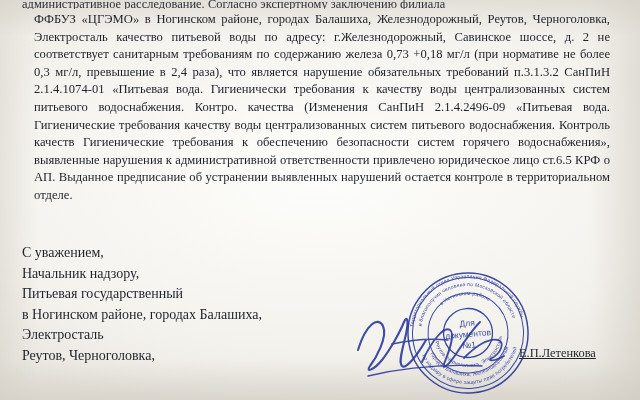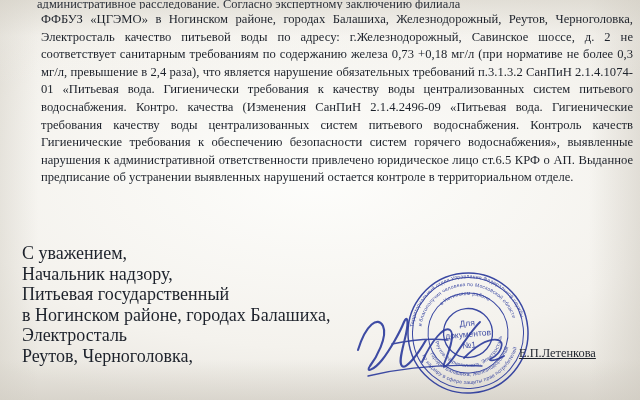--- a/index.html
+++ b/index.html
@@ -28,53 +28,53 @@
       linear-gradient(180deg, rgba(214,210,200,0.55) 0%, rgba(248,247,243,0.15) 9%, rgba(255,255,255,0) 22%),
       linear-gradient(90deg, rgba(210,206,196,0.45) 0%, rgba(255,255,255,0) 6%),
       linear-gradient(270deg, rgba(205,200,190,0.5) 0%, rgba(255,255,255,0) 8%),
       linear-gradient(0deg, rgba(200,195,185,0.5) 0%, rgba(255,255,255,0) 10%),
       radial-gradient(ellipse 80% 60% at 50% 45%, #fdfdfb 0%, #f4f2ed 70%, #e9e6df 100%);
     pointer-events: none;
   }
   
   .doc-body {
     position: absolute;
-    left: 37px;
+    left: 22px;
     top: 0px;
     width: 600px;
     color: #20252e;
   }
   .clip-line {
     height: 11px;
     overflow: hidden;
     font-size: 12.4px;
     line-height: 13px;
     letter-spacing: 0.05px;
     color: #2a2f38;
     white-space: nowrap;
     position: relative;
     top: -2px;
   }
   p.para {
-    margin: 4px;
+    margin: 12px;
     font-size: 12.6px;
     line-height: 17.6px;
     text-align: justify;
     text-align-last: left;
     color: #1d222b;
     letter-spacing: 0.02px;
   }
   p.para.first {
     margin-top: 0px;
   }
   .sig-block {
     position: absolute;
     left: 22px;
     top: 243px;
-    font-size: 18px;
+    font-size: 14px;
     line-height: 20.5px;
     color: #1d222b;
   }
   .sig-block div {
     white-space: nowrap;
   }
   
   #stamp {
     position: absolute;
     left: 404px;

